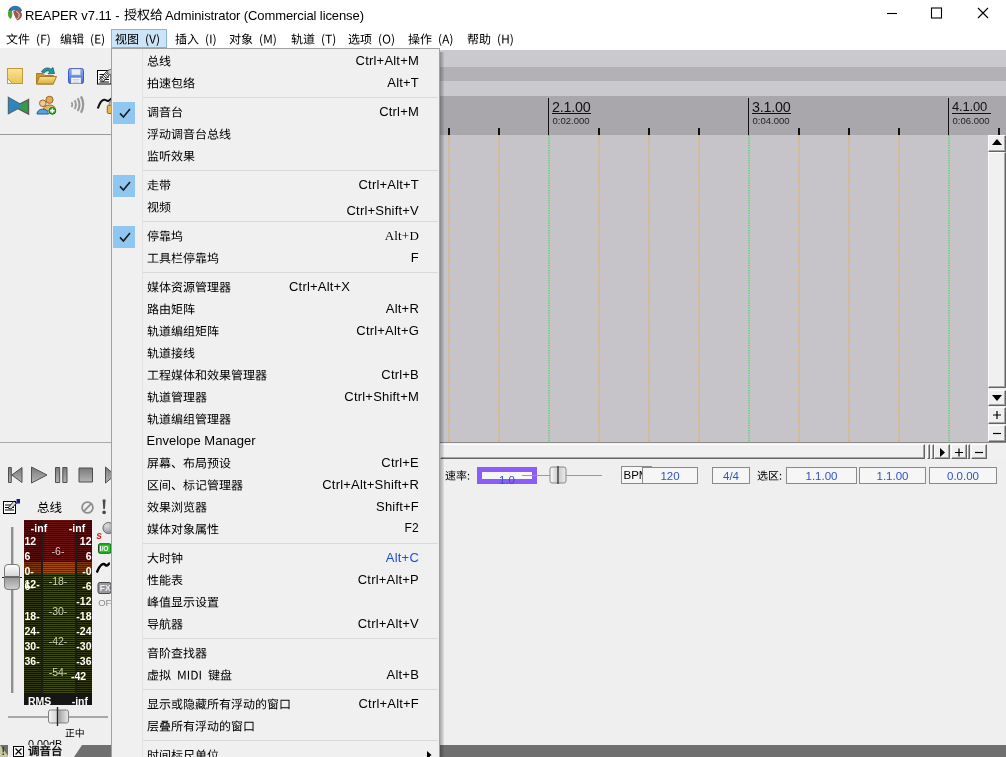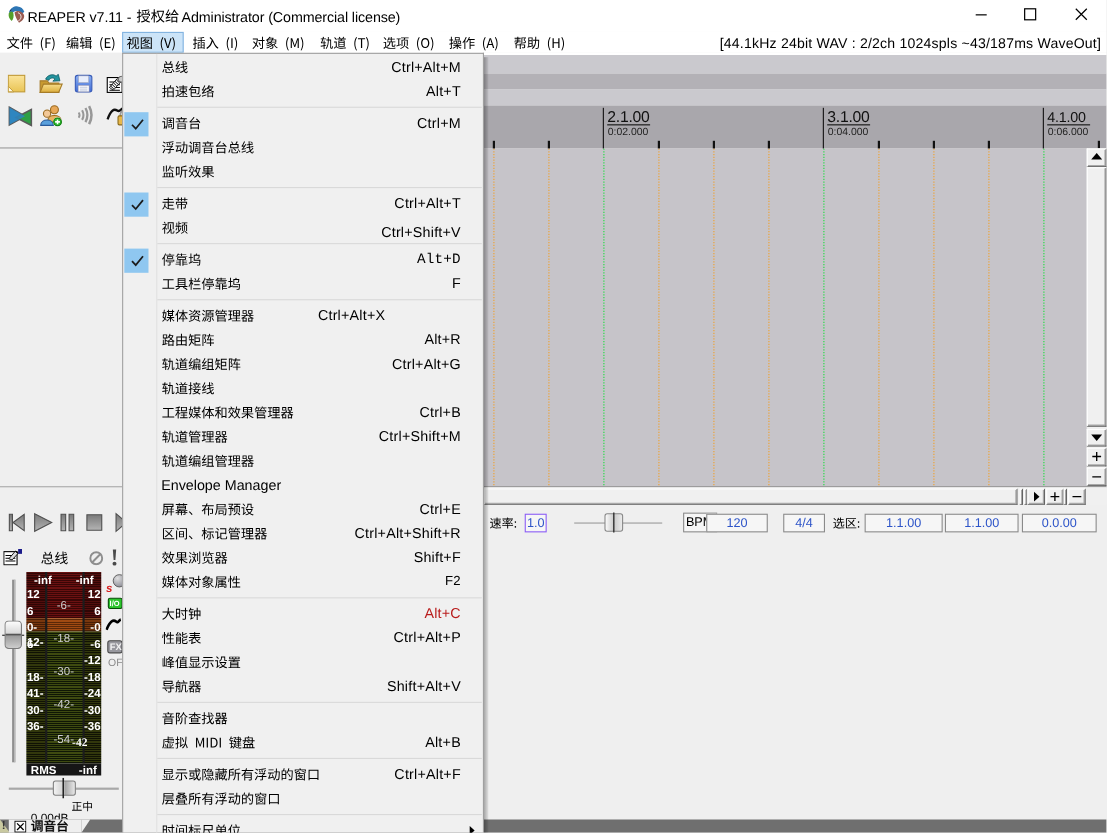--- a/index.html
+++ b/index.html
@@ -231,21 +231,20 @@
     </svg>
     <svg style="position:absolute;left:467.0px;top:33.0px;overflow:visible" width="46.8" height="12.0">
       <g fill="#000" transform="translate(0,10.56)">
         <use href="#g29" transform="translate(0.0,0) scale(0.012000,-0.012000)"></use>
         <use href="#g30" transform="translate(12.0,0) scale(0.012000,-0.012000)"></use>
         <use href="#g5" transform="translate(30.0,0) scale(0.012000,-0.012000)"></use>
         <use href="#g31" transform="translate(34.1,0) scale(0.012000,-0.012000)"></use>
         <use href="#g7" transform="translate(42.8,0) scale(0.012000,-0.012000)"></use>
       </g>
     </svg>
-    <div style="position:absolute;top:31.5px;font-size:12.8px;color:#000;font-weight:400;white-space:pre;font-family:'Liberation Sans',sans-serif;letter-spacing:0.18px;right:5.0px;">[44.1kHz 24bit WAV : 2/2ch 1024spls ~43/187ms WaveOut]</div>
     <div style="position:absolute;left:440.0px;top:48.0px;width:566.0px;height:2.0px;background:#fff"></div>
     <div style="position:absolute;left:440.0px;top:50.0px;width:566.0px;height:16.5px;background:#cac9ce"></div>
     <div style="position:absolute;left:440.0px;top:66.5px;width:566.0px;height:14.5px;background:#b3b1b6"></div>
     <div style="position:absolute;left:440.0px;top:81.0px;width:566.0px;height:15.0px;background:#cac9ce"></div>
     <div style="position:absolute;left:440.0px;top:96.0px;width:566.0px;height:39.0px;background:#a9a7ac"></div>
     <div style="position:absolute;left:440.0px;top:135.0px;width:548.0px;height:307.0px;background:#c6c4c9"></div>
     <div style="position:absolute;left:548.0px;top:98.0px;width:1.2px;height:37.0px;background:#111"></div>
     <div style="position:absolute;top:98.8px;font-size:14.3px;color:#111;font-weight:400;white-space:pre;font-family:'Liberation Sans',sans-serif;letter-spacing:-0.20px;left:552.0px;">2.1.00</div>
     <div style="position:absolute;left:552.0px;top:112.5px;width:39.0px;height:1.0px;background:#111"></div>
     <div style="position:absolute;top:114.5px;font-size:9.5px;color:#222;font-weight:400;white-space:pre;font-family:'Liberation Sans',sans-serif;left:552.5px;">0:02.000</div>
@@ -345,21 +344,21 @@
 <path d="M105.5 2 L115 10 L105.5 18 Z"></path>
 </g>
     </svg>
     <svg style="position:absolute;left:445.0px;top:470.0px;overflow:visible" width="25.1" height="11.0">
       <g fill="#000" transform="translate(0,9.68)">
         <use href="#g32" transform="translate(0.0,0) scale(0.011000,-0.011000)"></use>
         <use href="#g33" transform="translate(11.0,0) scale(0.011000,-0.011000)"></use>
         <use href="#g34" transform="translate(22.0,0) scale(0.011000,-0.011000)"></use>
       </g>
     </svg>
-    <div style="position:absolute;left:477.0px;top:466.5px;width:20px;height:17.0px;background:#f6f6f6;border:1px solid #8b5cf6;color:#2d54c8;font-size:11.5px;text-align:center;line-height:16.0px;font-family:'Liberation Sans',sans-serif">1.0</div>
+    <div style="position:absolute;left:477.0px;top:466.5px;width:60px;height:17.0px;background:#f6f6f6;border:5px solid #8b5cf6;color:#2d54c8;font-size:11.5px;text-align:center;line-height:16.0px;font-family:'Liberation Sans',sans-serif">1.0</div>
     <div style="position:absolute;left:522.0px;top:474.5px;width:80.0px;height:1.5px;background:#9a9a9a"></div>
     <svg style="position:absolute;left:547px;top:466px" width="22" height="18" viewBox="0 0 22 18">
 <defs>
         <linearGradient id="sl" x1="0" y1="0" x2="1" y2="0">
           <stop offset="0" stop-color="#fdfdfd"></stop>
           <stop offset="0.5" stop-color="#c9c9c9"></stop>
           <stop offset="1" stop-color="#ececec"></stop>
         </linearGradient>
       </defs>
 <rect x="3" y="1" width="16" height="16" rx="2" fill="url(#sl)" stroke="#888"></rect>
@@ -415,28 +414,28 @@
     <div style="position:absolute;top:550.0px;font-size:10.5px;color:#fff;font-weight:700;white-space:pre;font-family:'Liberation Sans',sans-serif;left:24.5px;">6</div>
     <div style="position:absolute;top:550.0px;font-size:10.5px;color:#fff;font-weight:700;white-space:pre;font-family:'Liberation Sans',sans-serif;right:914.5px;width:26.0px;text-align:right;">6</div>
     <div style="position:absolute;top:565.0px;font-size:10.5px;color:#fff;font-weight:700;white-space:pre;font-family:'Liberation Sans',sans-serif;left:24.5px;">0-</div>
     <div style="position:absolute;top:565.0px;font-size:10.5px;color:#fff;font-weight:700;white-space:pre;font-family:'Liberation Sans',sans-serif;right:914.5px;width:26.0px;text-align:right;">-0</div>
     <div style="position:absolute;top:580.0px;font-size:10.5px;color:#fff;font-weight:700;white-space:pre;font-family:'Liberation Sans',sans-serif;left:24.5px;">6-</div>
     <div style="position:absolute;top:580.0px;font-size:10.5px;color:#fff;font-weight:700;white-space:pre;font-family:'Liberation Sans',sans-serif;right:914.5px;width:26.0px;text-align:right;">-6</div>
     <div style="position:absolute;top:578px;font-size:10.5px;color:#fff;font-weight:700;white-space:pre;font-family:Liberation Sans, sans-serif;left:24.5px;text-align:right;">12-</div>
     <div style="position:absolute;top:595.0px;font-size:10.5px;color:#fff;font-weight:700;white-space:pre;font-family:'Liberation Sans',sans-serif;right:914.5px;width:26.0px;text-align:right;">-12</div>
     <div style="position:absolute;top:610.0px;font-size:10.5px;color:#fff;font-weight:700;white-space:pre;font-family:'Liberation Sans',sans-serif;left:24.5px;">18-</div>
     <div style="position:absolute;top:610.0px;font-size:10.5px;color:#fff;font-weight:700;white-space:pre;font-family:'Liberation Sans',sans-serif;right:914.5px;width:26.0px;text-align:right;">-18</div>
-    <div style="position:absolute;top:625.0px;font-size:10.5px;color:#fff;font-weight:700;white-space:pre;font-family:'Liberation Sans',sans-serif;left:24.5px;">41-</div>
+    <div style="position:absolute;top:625.0px;font-size:10.5px;color:#fff;font-weight:700;white-space:pre;font-family:'Liberation Sans',sans-serif;left:24.5px;">24-</div>
     <div style="position:absolute;top:625.0px;font-size:10.5px;color:#fff;font-weight:700;white-space:pre;font-family:'Liberation Sans',sans-serif;right:914.5px;width:26.0px;text-align:right;">-24</div>
     <div style="position:absolute;top:640.0px;font-size:10.5px;color:#fff;font-weight:700;white-space:pre;font-family:'Liberation Sans',sans-serif;left:24.5px;">30-</div>
     <div style="position:absolute;top:640.0px;font-size:10.5px;color:#fff;font-weight:700;white-space:pre;font-family:'Liberation Sans',sans-serif;right:914.5px;width:26.0px;text-align:right;">-30</div>
     <div style="position:absolute;top:655.0px;font-size:10.5px;color:#fff;font-weight:700;white-space:pre;font-family:'Liberation Sans',sans-serif;left:24.5px;">36-</div>
     <div style="position:absolute;top:655.0px;font-size:10.5px;color:#fff;font-weight:700;white-space:pre;font-family:'Liberation Sans',sans-serif;right:914.5px;width:26.0px;text-align:right;">-36</div>
     <div style="position:absolute;top:710px;font-size:10.5px;color:#fff;font-weight:700;white-space:pre;font-family:'Liberation Sans',sans-serif;left:24.5px;margin-left:27px;">42-</div>
-    <div style="position:absolute;top:670.0px;font-size:10.5px;color:#fff;font-weight:700;white-space:pre;font-family:Liberation Serif, serif;right:914.5px;width:26.0px;text-align:left;">-42</div>
+    <div style="position:absolute;top:670.0px;font-size:10.5px;color:#fff;font-weight:700;white-space:pre;font-family:Liberation Sans, sans-serif;right:914.5px;width:26.0px;text-align:center;">-42</div>
     <div style="position:absolute;top:544.5px;font-size:10.5px;color:#cfcfcf;font-weight:400;white-space:pre;font-family:'Liberation Sans',sans-serif;left:40.0px;width:36.0px;text-align:center;">-6-</div>
     <div style="position:absolute;top:574.8px;font-size:10.5px;color:#cfcfcf;font-weight:400;white-space:pre;font-family:'Liberation Sans',sans-serif;left:40.0px;width:36.0px;text-align:center;">-18-</div>
     <div style="position:absolute;top:605.1px;font-size:10.5px;color:#cfcfcf;font-weight:400;white-space:pre;font-family:'Liberation Sans',sans-serif;left:40.0px;width:36.0px;text-align:center;">-30-</div>
     <div style="position:absolute;top:635.4px;font-size:10.5px;color:#cfcfcf;font-weight:400;white-space:pre;font-family:'Liberation Sans',sans-serif;left:40.0px;width:36.0px;text-align:center;">-42-</div>
     <div style="position:absolute;top:665.7px;font-size:10.5px;color:#cfcfcf;font-weight:400;white-space:pre;font-family:'Liberation Sans',sans-serif;left:40.0px;width:36.0px;text-align:center;">-54-</div>
     <div style="position:absolute;top:694.5px;font-size:10.5px;color:#fff;font-weight:700;white-space:pre;font-family:'Liberation Sans',sans-serif;left:28.0px;">RMS</div>
     <div style="position:absolute;top:694.5px;font-size:10.5px;color:#fff;font-weight:700;white-space:pre;font-family:'Liberation Sans',sans-serif;right:918.0px;width:26.0px;text-align:right;">-inf</div>
     <div style="position:absolute;left:11.0px;top:527.0px;width:2.5px;height:166.0px;background:#8f8f8f;border-right:1px solid #c9c9c9"></div>
     <div style="position:absolute;left:2.0px;top:577.0px;width:20.0px;height:1.4px;background:#222"></div>
     <svg style="position:absolute;left:4px;top:564px" width="16" height="26" viewBox="0 0 16 26">
@@ -646,21 +645,21 @@
     <svg style="position:absolute;left:112.5px;top:225.5px" width="22" height="22" viewBox="0 0 22 22">
       <path d="M7 11.4 L10.4 15 L17 6.9" fill="none" stroke="#1c1c1c" stroke-width="1.6"></path>
     </svg>
     <svg style="position:absolute;left:146.5px;top:230.0px;overflow:visible" width="36.0" height="12.0">
       <g fill="#000" transform="translate(0,10.56)">
         <use href="#g55" transform="translate(0.0,0) scale(0.012000,-0.012000)"></use>
         <use href="#g56" transform="translate(12.0,0) scale(0.012000,-0.012000)"></use>
         <use href="#g57" transform="translate(24.0,0) scale(0.012000,-0.012000)"></use>
       </g>
     </svg>
-    <div style="position:absolute;top:228.1px;font-size:13.0px;color:#000;font-weight:400;white-space:pre;font-family:Liberation Mono, monospace;line-height:15.0px;letter-spacing:0.20px;right:587.0px;width:130.0px;text-align:right;">Alt+D</div>
+    <div style="position:absolute;top:228.1px;font-size:13.0px;color:#000;font-weight:400;white-space:pre;font-family:Liberation Serif, serif;line-height:15.0px;letter-spacing:0.20px;right:587.0px;width:130.0px;text-align:right;">Alt+D</div>
     <svg style="position:absolute;left:146.5px;top:252.0px;overflow:visible" width="72.0" height="12.0">
       <g fill="#000" transform="translate(0,10.56)">
         <use href="#g58" transform="translate(0.0,0) scale(0.012000,-0.012000)"></use>
         <use href="#g59" transform="translate(12.0,0) scale(0.012000,-0.012000)"></use>
         <use href="#g60" transform="translate(24.0,0) scale(0.012000,-0.012000)"></use>
         <use href="#g55" transform="translate(36.0,0) scale(0.012000,-0.012000)"></use>
         <use href="#g56" transform="translate(48.0,0) scale(0.012000,-0.012000)"></use>
         <use href="#g57" transform="translate(60.0,0) scale(0.012000,-0.012000)"></use>
       </g>
     </svg>
@@ -790,21 +789,21 @@
     </svg>
     <div style="position:absolute;top:521.1px;font-size:12px;color:#000;font-weight:400;white-space:pre;font-family:'Liberation Sans',sans-serif;line-height:15.0px;letter-spacing:0.20px;right:587.0px;width:130.0px;text-align:right;">F2</div>
     <div style="position:absolute;left:143.0px;top:543.0px;width:295.0px;height:1.0px;background:#d9d9d9"></div>
     <svg style="position:absolute;left:146.5px;top:552.0px;overflow:visible" width="36.0" height="12.0">
       <g fill="#000" transform="translate(0,10.56)">
         <use href="#g90" transform="translate(0.0,0) scale(0.012000,-0.012000)"></use>
         <use href="#g91" transform="translate(12.0,0) scale(0.012000,-0.012000)"></use>
         <use href="#g92" transform="translate(24.0,0) scale(0.012000,-0.012000)"></use>
       </g>
     </svg>
-    <div style="position:absolute;top:550.1px;font-size:13.0px;color:#b91c1c;font-weight:400;white-space:pre;font-family:'Liberation Sans',sans-serif;line-height:15.0px;letter-spacing:0.20px;right:587.0px;width:130.0px;text-align:right;">Alt+C</div>
+    <div style="position:absolute;top:550.1px;font-size:13.0px;color:#1d4ed8;font-weight:400;white-space:pre;font-family:'Liberation Sans',sans-serif;line-height:15.0px;letter-spacing:0.20px;right:587.0px;width:130.0px;text-align:right;">Alt+C</div>
     <svg style="position:absolute;left:146.5px;top:574.0px;overflow:visible" width="36.0" height="12.0">
       <g fill="#000" transform="translate(0,10.56)">
         <use href="#g89" transform="translate(0.0,0) scale(0.012000,-0.012000)"></use>
         <use href="#g93" transform="translate(12.0,0) scale(0.012000,-0.012000)"></use>
         <use href="#g94" transform="translate(24.0,0) scale(0.012000,-0.012000)"></use>
       </g>
     </svg>
     <div style="position:absolute;top:572.1px;font-size:13.0px;color:#000;font-weight:400;white-space:pre;font-family:'Liberation Sans',sans-serif;line-height:15.0px;letter-spacing:0.20px;right:587.0px;width:130.0px;text-align:right;">Ctrl+Alt+P</div>
     <svg style="position:absolute;left:146.5px;top:596.0px;overflow:visible" width="72.0" height="12.0">
       <g fill="#000" transform="translate(0,10.56)">
@@ -816,21 +815,21 @@
         <use href="#g99" transform="translate(60.0,0) scale(0.012000,-0.012000)"></use>
       </g>
     </svg>
     <svg style="position:absolute;left:146.5px;top:618.0px;overflow:visible" width="36.0" height="12.0">
       <g fill="#000" transform="translate(0,10.56)">
         <use href="#g100" transform="translate(0.0,0) scale(0.012000,-0.012000)"></use>
         <use href="#g101" transform="translate(12.0,0) scale(0.012000,-0.012000)"></use>
         <use href="#g67" transform="translate(24.0,0) scale(0.012000,-0.012000)"></use>
       </g>
     </svg>
-    <div style="position:absolute;top:616.1px;font-size:13.0px;color:#000;font-weight:400;white-space:pre;font-family:'Liberation Sans',sans-serif;line-height:15.0px;letter-spacing:0.20px;right:587.0px;width:130.0px;text-align:right;">Shift+Alt+V</div>
+    <div style="position:absolute;top:616.1px;font-size:13.0px;color:#000;font-weight:400;white-space:pre;font-family:'Liberation Sans',sans-serif;line-height:15.0px;letter-spacing:0.20px;right:587.0px;width:130.0px;text-align:right;">Ctrl+Alt+V</div>
     <div style="position:absolute;left:143.0px;top:638.0px;width:295.0px;height:1.0px;background:#d9d9d9"></div>
     <svg style="position:absolute;left:146.5px;top:647.0px;overflow:visible" width="60.0" height="12.0">
       <g fill="#000" transform="translate(0,10.56)">
         <use href="#g41" transform="translate(0.0,0) scale(0.012000,-0.012000)"></use>
         <use href="#g102" transform="translate(12.0,0) scale(0.012000,-0.012000)"></use>
         <use href="#g103" transform="translate(24.0,0) scale(0.012000,-0.012000)"></use>
         <use href="#g104" transform="translate(36.0,0) scale(0.012000,-0.012000)"></use>
         <use href="#g67" transform="translate(48.0,0) scale(0.012000,-0.012000)"></use>
       </g>
     </svg>

